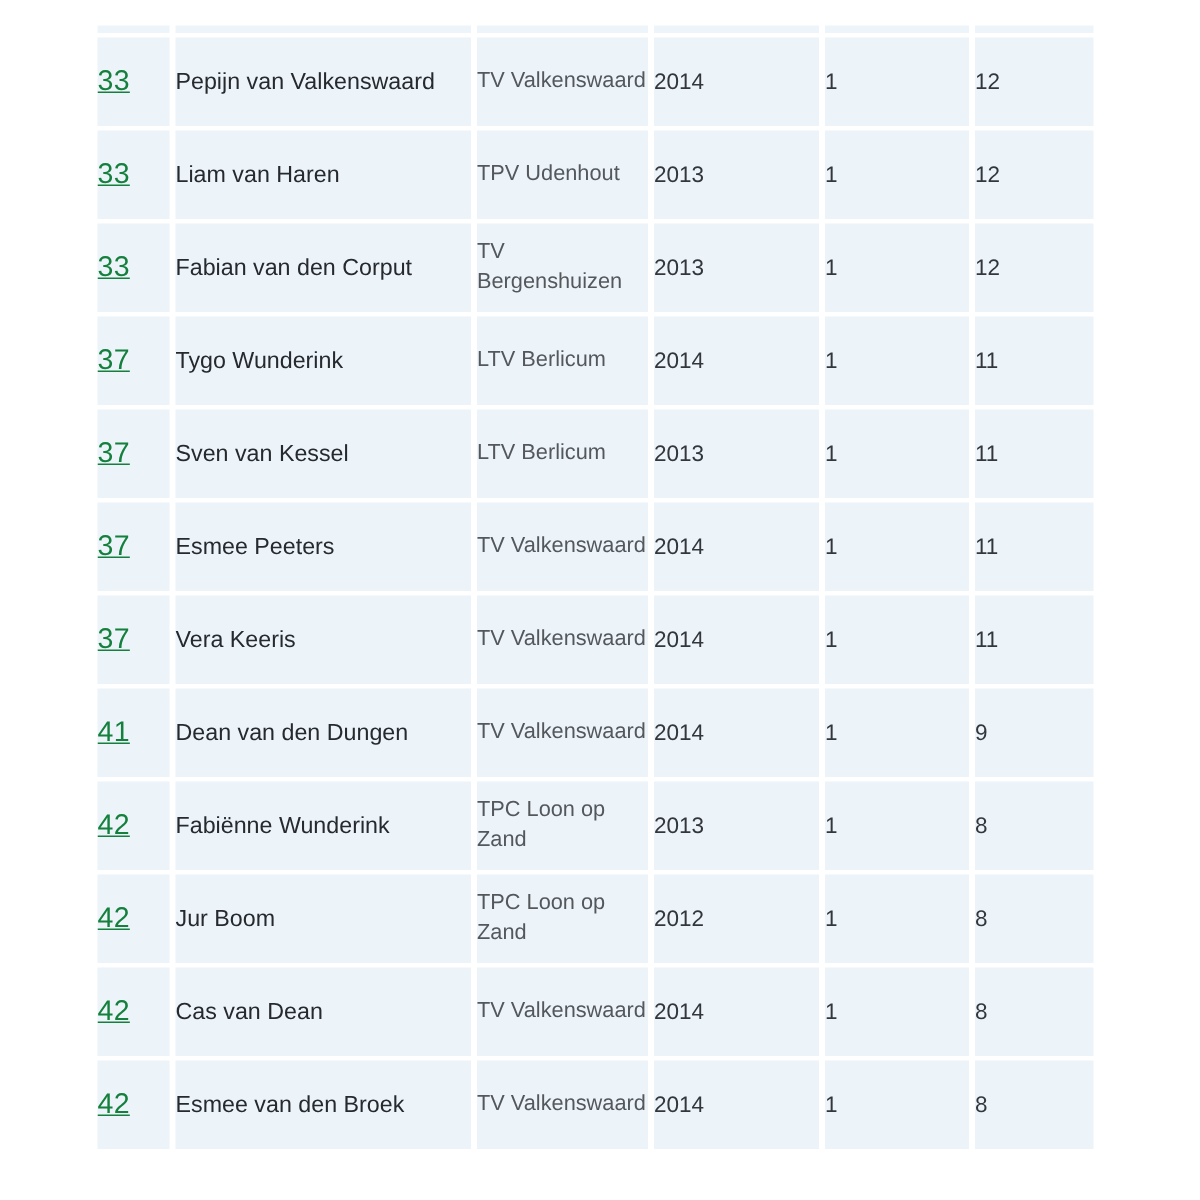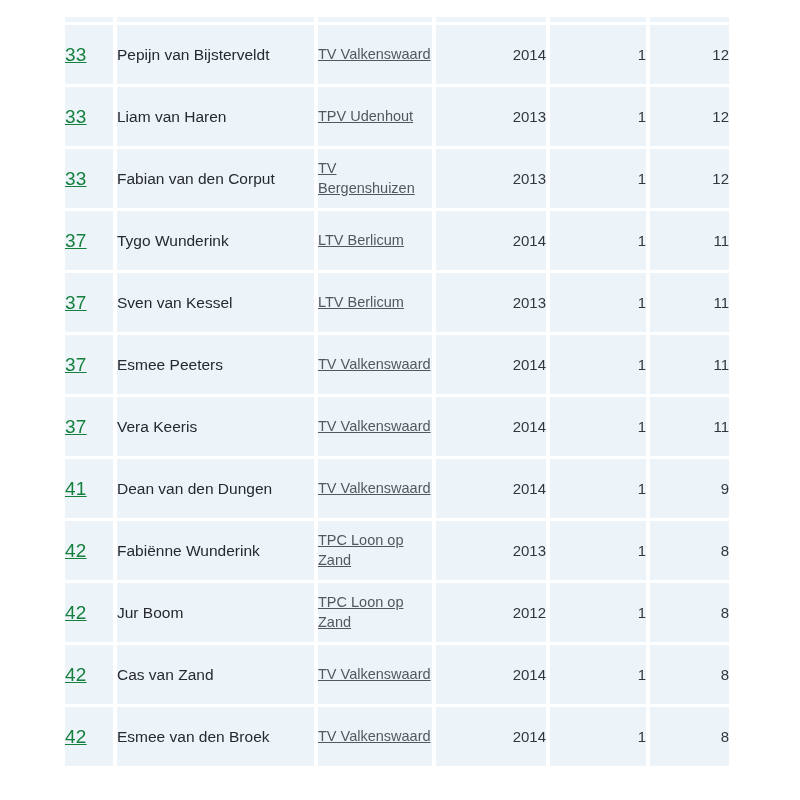--- a/index.html
+++ b/index.html
@@ -53,24 +53,23 @@
     font-size: 15.5px;
     color: #26292e;
     padding-left: 6px;
   }
   td.club {
     font-size: 14.5px;
     color: #54585d;
     padding-left: 6px;
     padding-right: 9px;
     line-height: 1.32;
-    text-decoration: underline;
   }
   td.year, td.count, td.points {
-    text-align: right;
+    text-align: left;
     font-size: 15px;
     color: #33373d;
   }
 </style>
 </head>
 <body>
 
 <div class="page">
   <table class="ranking">
     <colgroup>
@@ -86,21 +85,21 @@
         <td></td>
         <td></td>
         <td></td>
         <td></td>
         <td></td>
         <td></td>
       </tr>
 
       <tr class="row">
         <td class="rank">33</td>
-        <td class="name">Pepijn van Bijsterveldt</td>
+        <td class="name">Pepijn van Valkenswaard</td>
         <td class="club">TV Valkenswaard</td>
         <td class="year">2014</td>
         <td class="count">1</td>
         <td class="points">12</td>
       </tr>
       <tr class="row">
         <td class="rank">33</td>
         <td class="name">Liam van Haren</td>
         <td class="club">TPV Udenhout</td>
         <td class="year">2013</td>
@@ -166,21 +165,21 @@
       <tr class="row">
         <td class="rank">42</td>
         <td class="name">Jur Boom</td>
         <td class="club">TPC Loon op Zand</td>
         <td class="year">2012</td>
         <td class="count">1</td>
         <td class="points">8</td>
       </tr>
       <tr class="row">
         <td class="rank">42</td>
-        <td class="name">Cas van Zand</td>
+        <td class="name">Cas van Dean</td>
         <td class="club">TV Valkenswaard</td>
         <td class="year">2014</td>
         <td class="count">1</td>
         <td class="points">8</td>
       </tr>
       <tr class="row">
         <td class="rank">42</td>
         <td class="name">Esmee van den Broek</td>
         <td class="club">TV Valkenswaard</td>
         <td class="year">2014</td>

